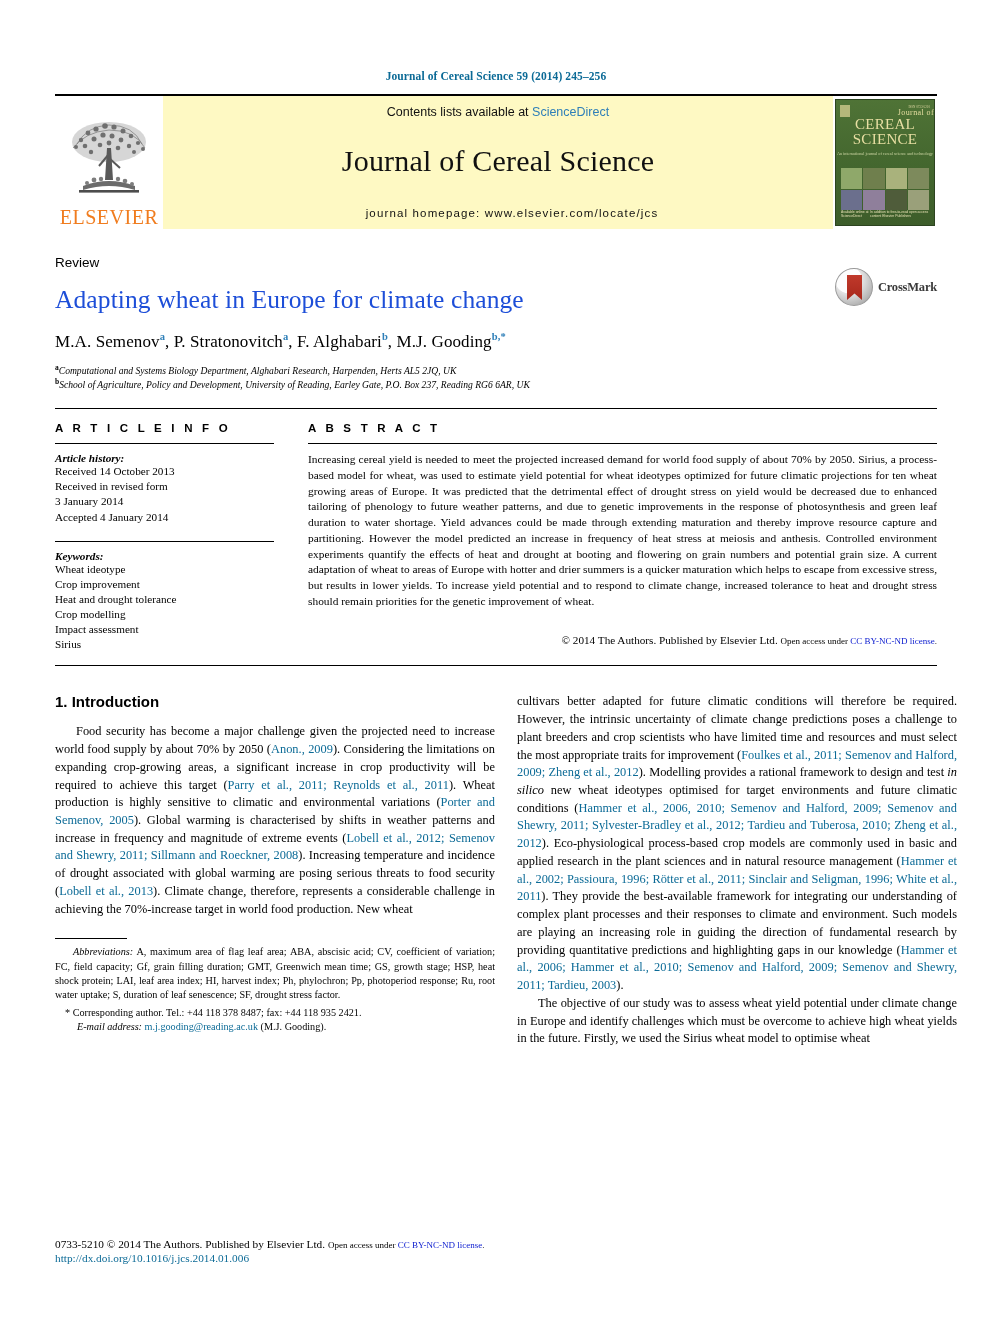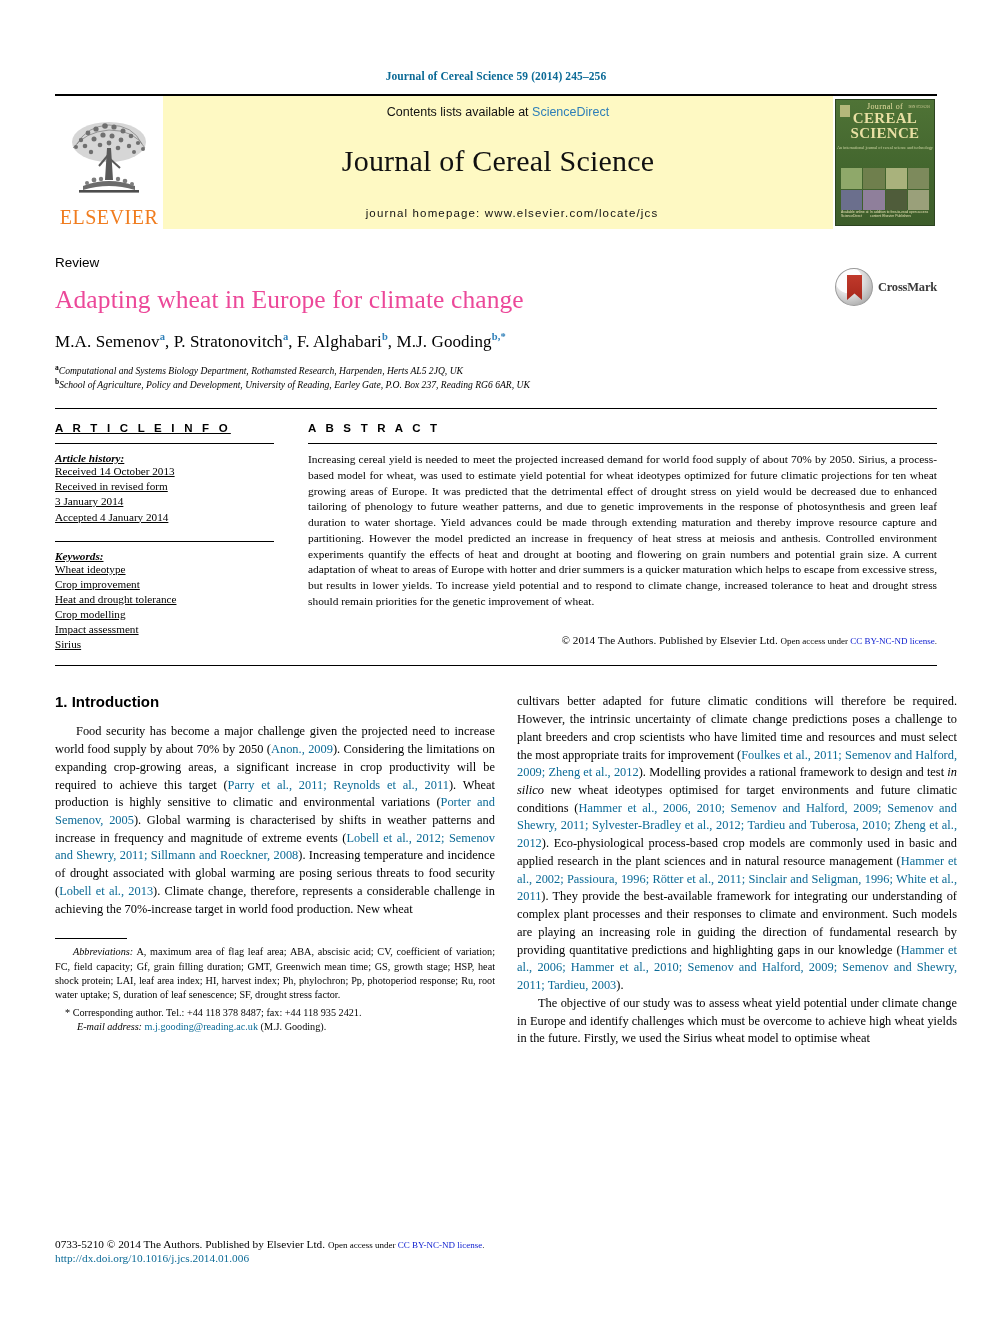--- a/index.html
+++ b/index.html
@@ -69,40 +69,40 @@
     display:flex; align-items:center; justify-content:center;
     background:#fff;
   }
   .cover {
     width: 100px; height: 127px;
     background: linear-gradient(#4f7336,#43662e 55%,#3d5d2a);
     border: 1px solid #2d4420;
     position: relative; overflow:hidden;
   }
   .cover .cov-top { font-family:"Liberation Serif",serif; color:#e8dfa3; text-align:center; }
-  .cover .c1 { font-size:8px; margin-top:2px; letter-spacing:.4px;}
-  .cover .c2 { font-size:15px; font-weight:bold; line-height:1.02; letter-spacing:.3px;}
+  .cover .c1 { font-size:8px; margin-top:8px; letter-spacing:.4px;text-align:right;}
+  .cover .c2 { font-size:15px; font-weight:normal; line-height:1.02; letter-spacing:.3px;}
   .cover .c3 { font-size:4.2px; margin-top:3px; color:#cfd7a5;}
   .cover .photos {
     position:absolute; left:5px; right:5px; top:68px; height:42px;
     display:grid; grid-template-columns: repeat(4, 1fr); grid-template-rows: repeat(2, 1fr); gap:1px;
   }
   .cover .photos i { display:block; }
   .cover .foot { position:absolute; bottom:3px; left:5px; right:5px; height:12px;
     display:flex; justify-content:space-between; }
   .cover .foot span { font-size:3.4px; color:#e6e0b4; font-family:"Liberation Sans",sans-serif; }
   .cover .elsmini { position:absolute; top:5px; left:4px; width:10px; height:12px; background:#d7cf92; opacity:.75;}
   .cover .issn { position:absolute; top:5px; right:4px; font-size:3.2px; color:#ddd6a0;}
 
   
   .arthead { margin: 26px 55px 0 55px; position: relative; }
   .review-label { font-family:"Liberation Sans", sans-serif; font-size:13.5px; color:#000; }
   .title {
     font-family: "Liberation Serif", serif;
-    font-size: 25.5px; margin-top: 15px; color:#ec4899; letter-spacing:.1px;
+    font-size: 25.5px; margin-top: 15px; color:#1d4ed8; letter-spacing:.1px;
   }
   .authors { font-size: 17px; margin-top: 16px; letter-spacing:.1px; }
   .authors sup { color:#2e7fb8; font-size: 10.5px; font-weight:bold; vertical-align: super;}
   .affil { font-size: 9.6px; font-style: italic; margin-top: 11px; line-height: 1.42; }
   .affil sup { font-style: normal; font-weight: bold; font-size: 7.5px; vertical-align: super;}
   .crossmark {
     position:absolute; right:0; top:12px; width:102px; height:40px;
     display:flex; align-items:center; gap:5px;
   }
   .cm-circle {
@@ -112,21 +112,21 @@
   }
   .cm-circle::after {
     content:""; position:absolute; left:11px; top:6px; width:15px; height:25px;
     background: linear-gradient(#c0392b,#a8281c);
     clip-path: polygon(0 0,100% 0,100% 100%,50% 74%,0 100%);
   }
   .cm-text { font-family:"Liberation Serif", serif; font-size:12.5px; font-weight:bold; color:#3a3a3a; letter-spacing:-.2px;}
 
   
   .band { margin: 16px 55px 0 55px; border-top: 1.6px solid #000; padding-top: 13px; display:flex; }
-  .info-col { width: 245px; flex:0 0 245px; padding-right: 26px; text-decoration: underline; }
+  .info-col { width: 245px; flex:0 0 245px; padding-right: 26px; }
   .abs-col  { flex: 1 1 auto; padding-left: 8px; }
   .hdr-letters {
     font-family:"Liberation Sans", sans-serif;
     font-size: 11.5px; font-weight: bold; letter-spacing: 3.2px;
   }
   .rule-thin { border-top: 1.1px solid #000; margin-top: 9px; margin-bottom: 8px; }
   .info-sub { font-size: 11.2px; font-style: italic; font-weight:bold; }
   .info-line { font-size: 11.2px; line-height: 1.35; }
   .kw-block  { margin-top: 2px; }
 
@@ -258,21 +258,21 @@
     </div>
   </div>
 
   <div class="arthead">
     <div class="review-label">Review</div>
     <div class="title">Adapting wheat in Europe for climate change</div>
 
     <div class="authors" id="author-list"><span>M.A. Semenov</span><sup>a</sup><span>, </span><span>P. Stratonovitch</span><sup>a</sup><span>, </span><span>F. Alghabari</span><sup>b</sup><span>, </span><span>M.J. Gooding</span><sup>b,*</sup></div>
 
     <div class="affil" id="affil-list">
-        <div><sup>a</sup><span>Computational and Systems Biology Department, Rothamsted Research, Harpenden, Herts AL5 2JQ, UK</span></div>
+        <div><sup>a</sup><span>Computational and Systems Biology Department, Alghabari Research, Harpenden, Herts AL5 2JQ, UK</span></div>
         <div><sup>b</sup><span>School of Agriculture, Policy and Development, University of Reading, Earley Gate, P.O. Box 237, Reading RG6 6AR, UK</span></div>
       </div>
 
     <div class="crossmark">
       <div class="cm-circle"></div>
       <div class="cm-text">CrossMark</div>
     </div>
   </div>
 
   <div class="band">

